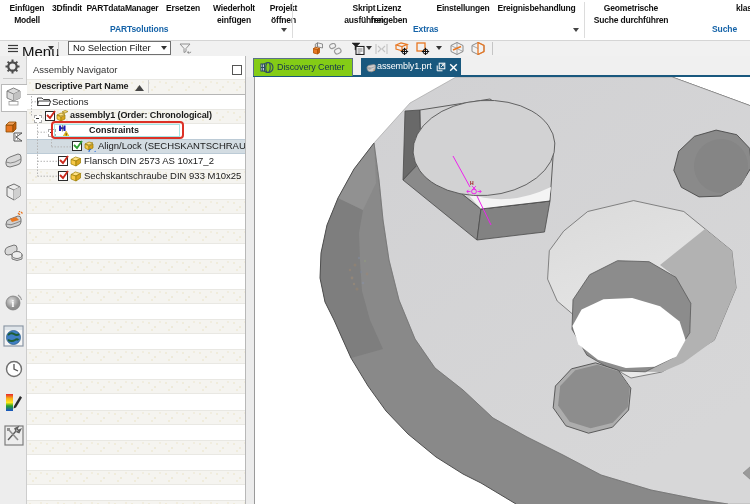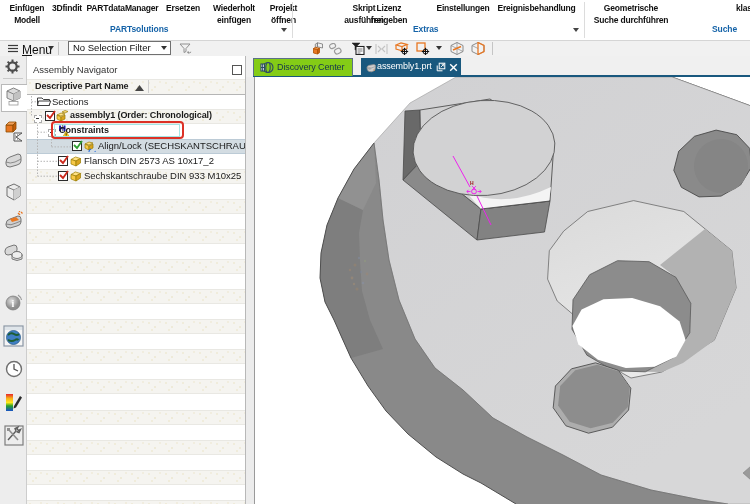--- a/index.html
+++ b/index.html
@@ -70,21 +70,21 @@
 </div>
 
 <div id="toolbar">
   <svg class="abs" style="left:8px;top:3px;" width="10" height="9" viewBox="0 0 10 9">
         <g stroke="#3a3a3a" stroke-width="1.2">
           <line x1="0" y1="1.5" x2="10" y2="1.5"></line>
           <line x1="0" y1="4.5" x2="10" y2="4.5"></line>
           <line x1="0" y1="7.5" x2="10" y2="7.5"></line>
         </g>
       </svg>
-  <div class="abs" style="left:22px;top:1.5px;font-size:12px;color:#111;"><span style="text-decoration:underline;">M</span>enu</div>
+  <div class="abs" style="left:22px;top:1.5px;font-size:15px;color:#111;"><span style="text-decoration:underline;">M</span>enu</div>
   <div class="abs" style="left:48px;top:5px;width:0;height:0;border-left:3.5px solid transparent;border-right:3.5px solid transparent;border-top:4px solid #333;"></div>
   <div class="tsep" style="left:58px;"></div>
   <div class="combo" style="left:68px;width:97px;">No Selection Filter<span class="arr"></span></div>
   <svg class="abs" style="left:179px;top:2px;" width="14" height="12" viewBox="0 0 14 12">
         <path d="M1 1 L11 1 L7 5.5 L7 8.5 L5 9.5 L5 5.5 Z" fill="none" stroke="#909090" stroke-width="1"></path>
         <path d="M8.5 9 q 1.8 1.8 3.6 0" fill="none" stroke="#909090" stroke-width="1"></path>
         <path d="M8 9.5 l 1.8 -1.4 l 0 2.8 z" fill="#909090"></path>
       </svg>
 
   <svg class="abs" style="left:312px;top:1px;" width="13" height="13" viewBox="0 0 13 13">
@@ -336,21 +336,21 @@
         <g fill="#1c1cb4">
           <rect x="1" y="0.5" width="2" height="5.5"></rect>
           <rect x="5.5" y="0.5" width="2" height="5.5"></rect>
           <rect x="2.8" y="2.2" width="3" height="2"></rect>
         </g>
         <rect x="3.9" y="0" width="0.8" height="6.5" fill="#555"></rect>
         <path d="M4.3 12.8 L8.1 6.2 L11.9 12.8 Z" fill="#ffd21e" stroke="#b89000" stroke-width="0.6"></path>
         <rect x="7.7" y="8.2" width="0.9" height="2.4" fill="#222"></rect>
         <rect x="7.7" y="11.3" width="0.9" height="0.9" fill="#222"></rect>
       </svg>
-  <div class="tlabel" style="left:32px;top:69px;font-weight:bold;font-size:9px;">Constraints</div>
+  <div class="tlabel" style="left:62px;top:69px;font-weight:bold;font-size:9px;">Constraints</div>
 
   <div class="cb" style="left:45px;top:84.5px;">
         <svg width="12" height="12" viewBox="0 0 12 12">
           <path d="M2 6 L5 9 L10 2" fill="none" stroke="#2f9e33" stroke-width="1.8"></path>
         </svg>
       </div>
   <svg class="abs" style="left:57px;top:83.5px;" width="12" height="12" viewBox="0 0 12 12">
         <path d="M1 4 l4 -2 l4 1 l-4 2 z" fill="#ffe184" stroke="#9a7b00" stroke-width="0.7"></path>
         <path d="M1 4 l0 4 l4 2 l0 -4 z" fill="#f7c948" stroke="#9a7b00" stroke-width="0.7"></path>
         <path d="M5 6 l4 -2 l0 4 l-4 2 z" fill="#d9a520" stroke="#9a7b00" stroke-width="0.7"></path>

